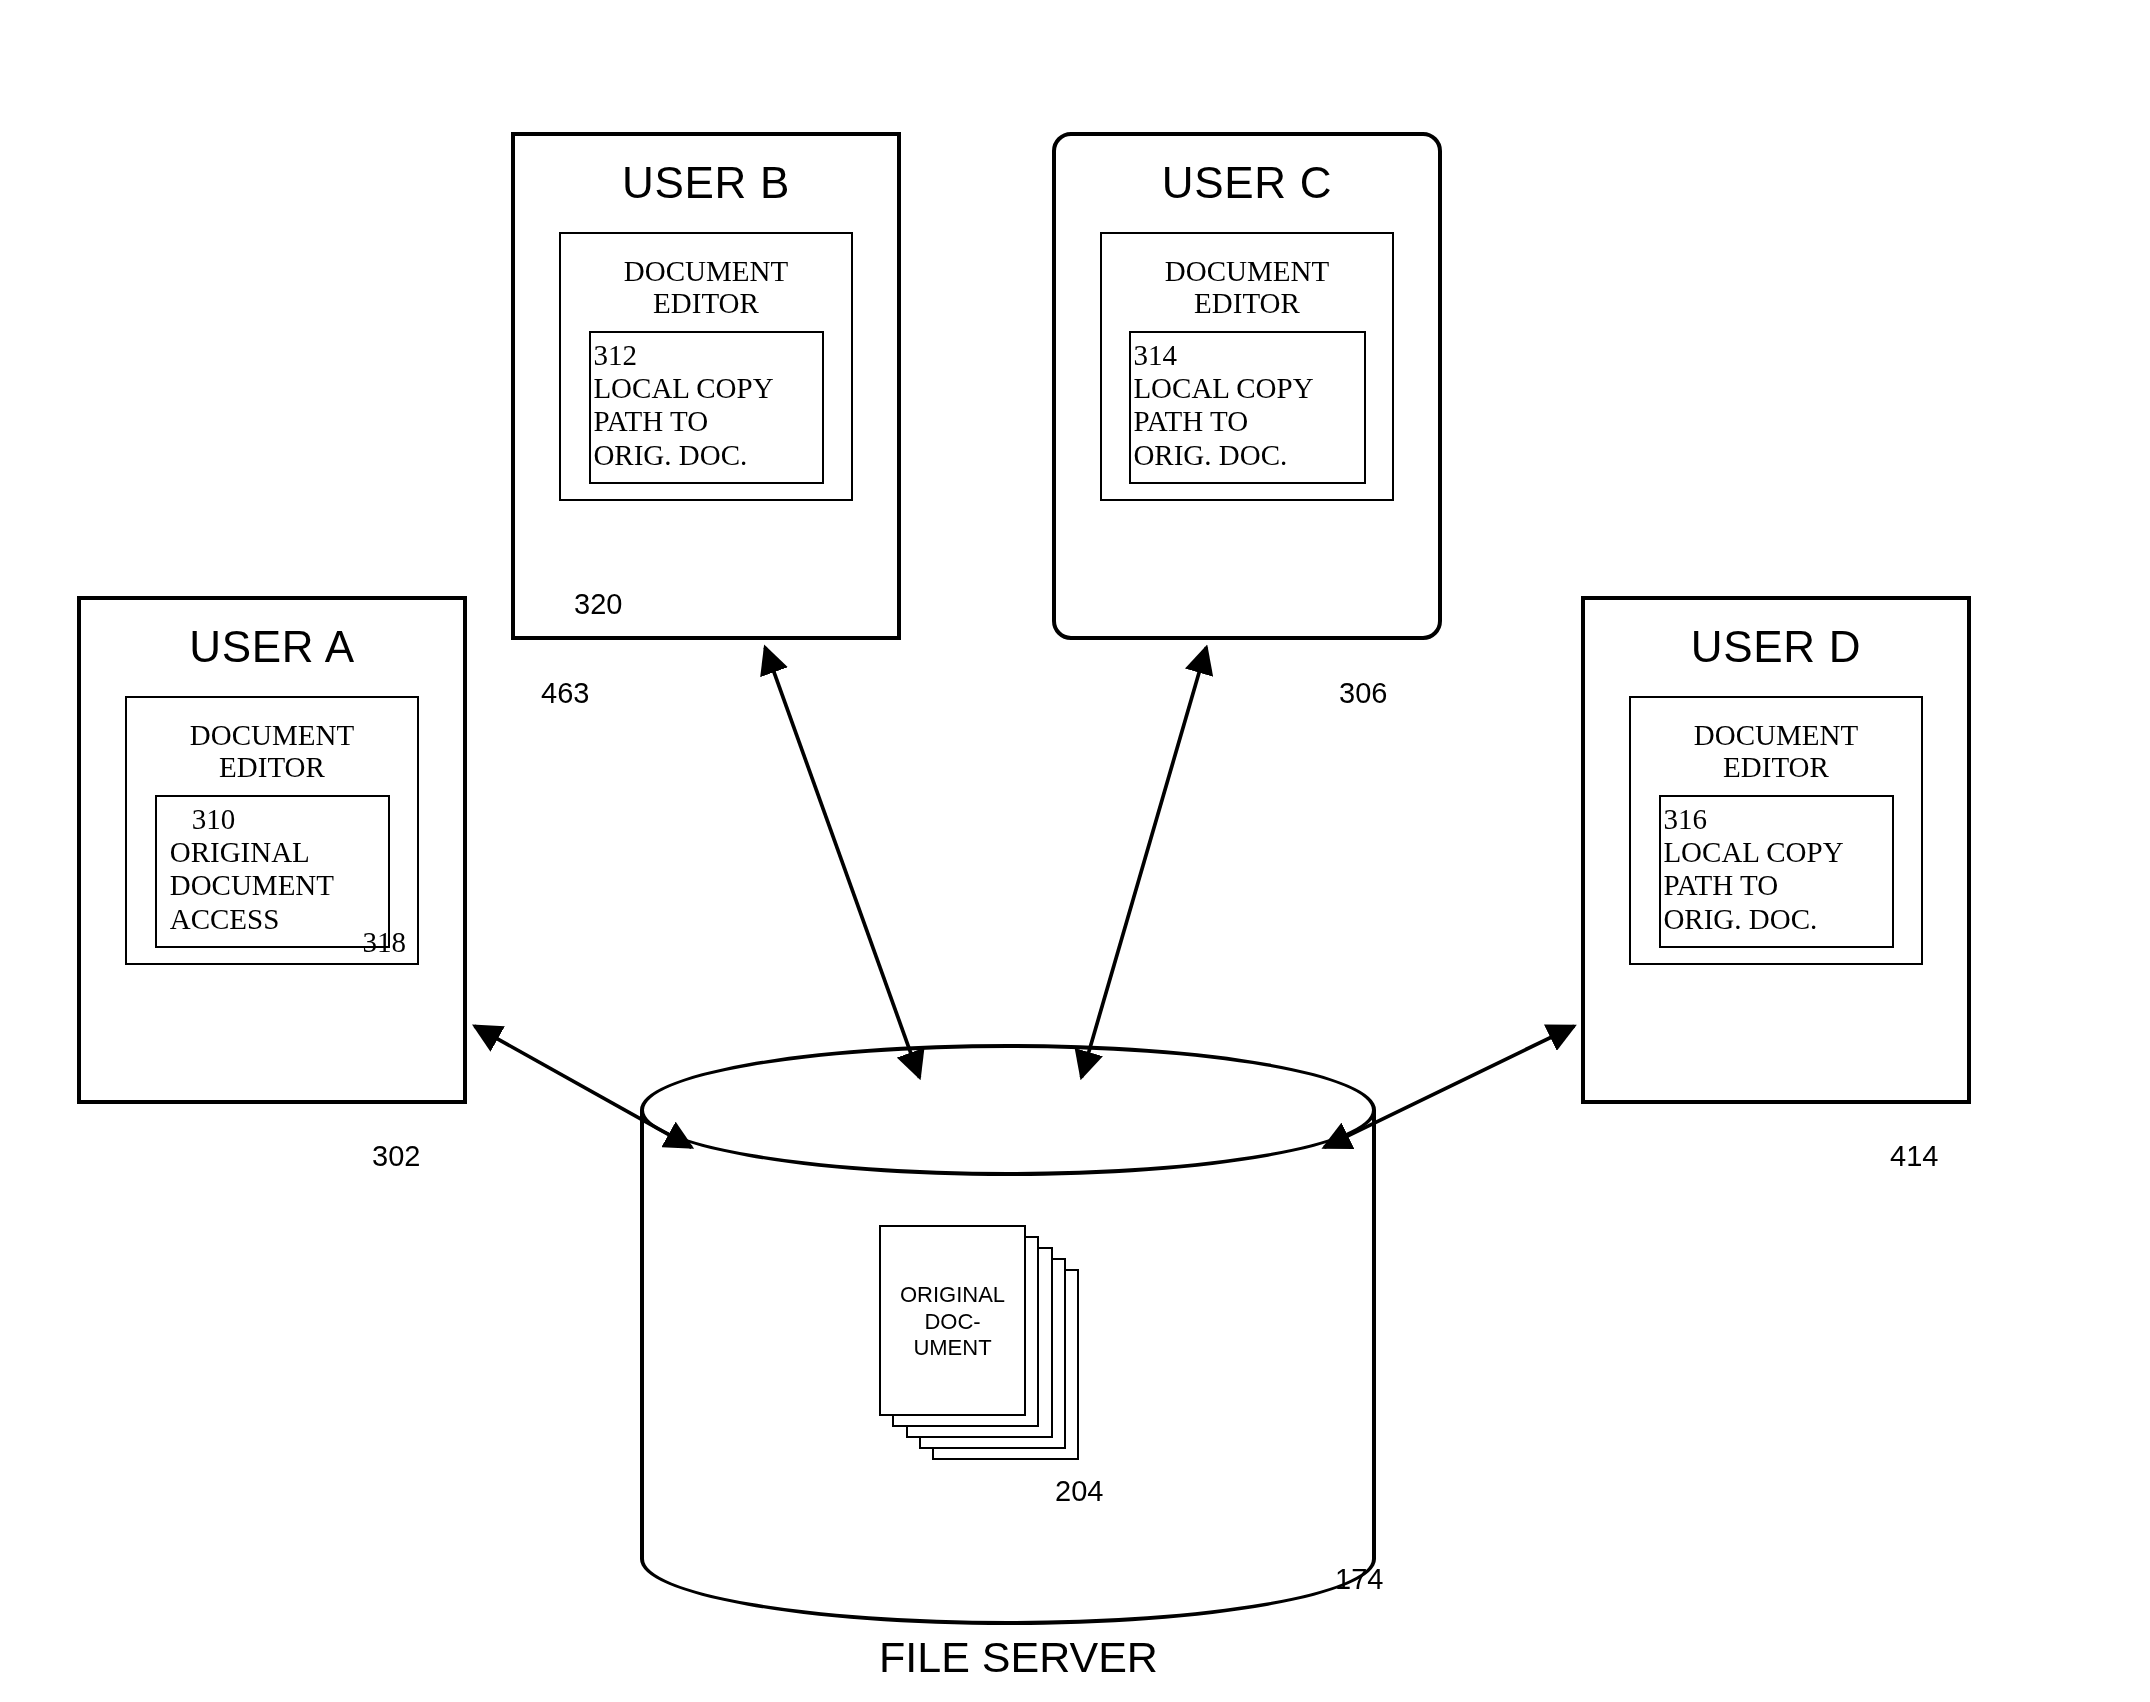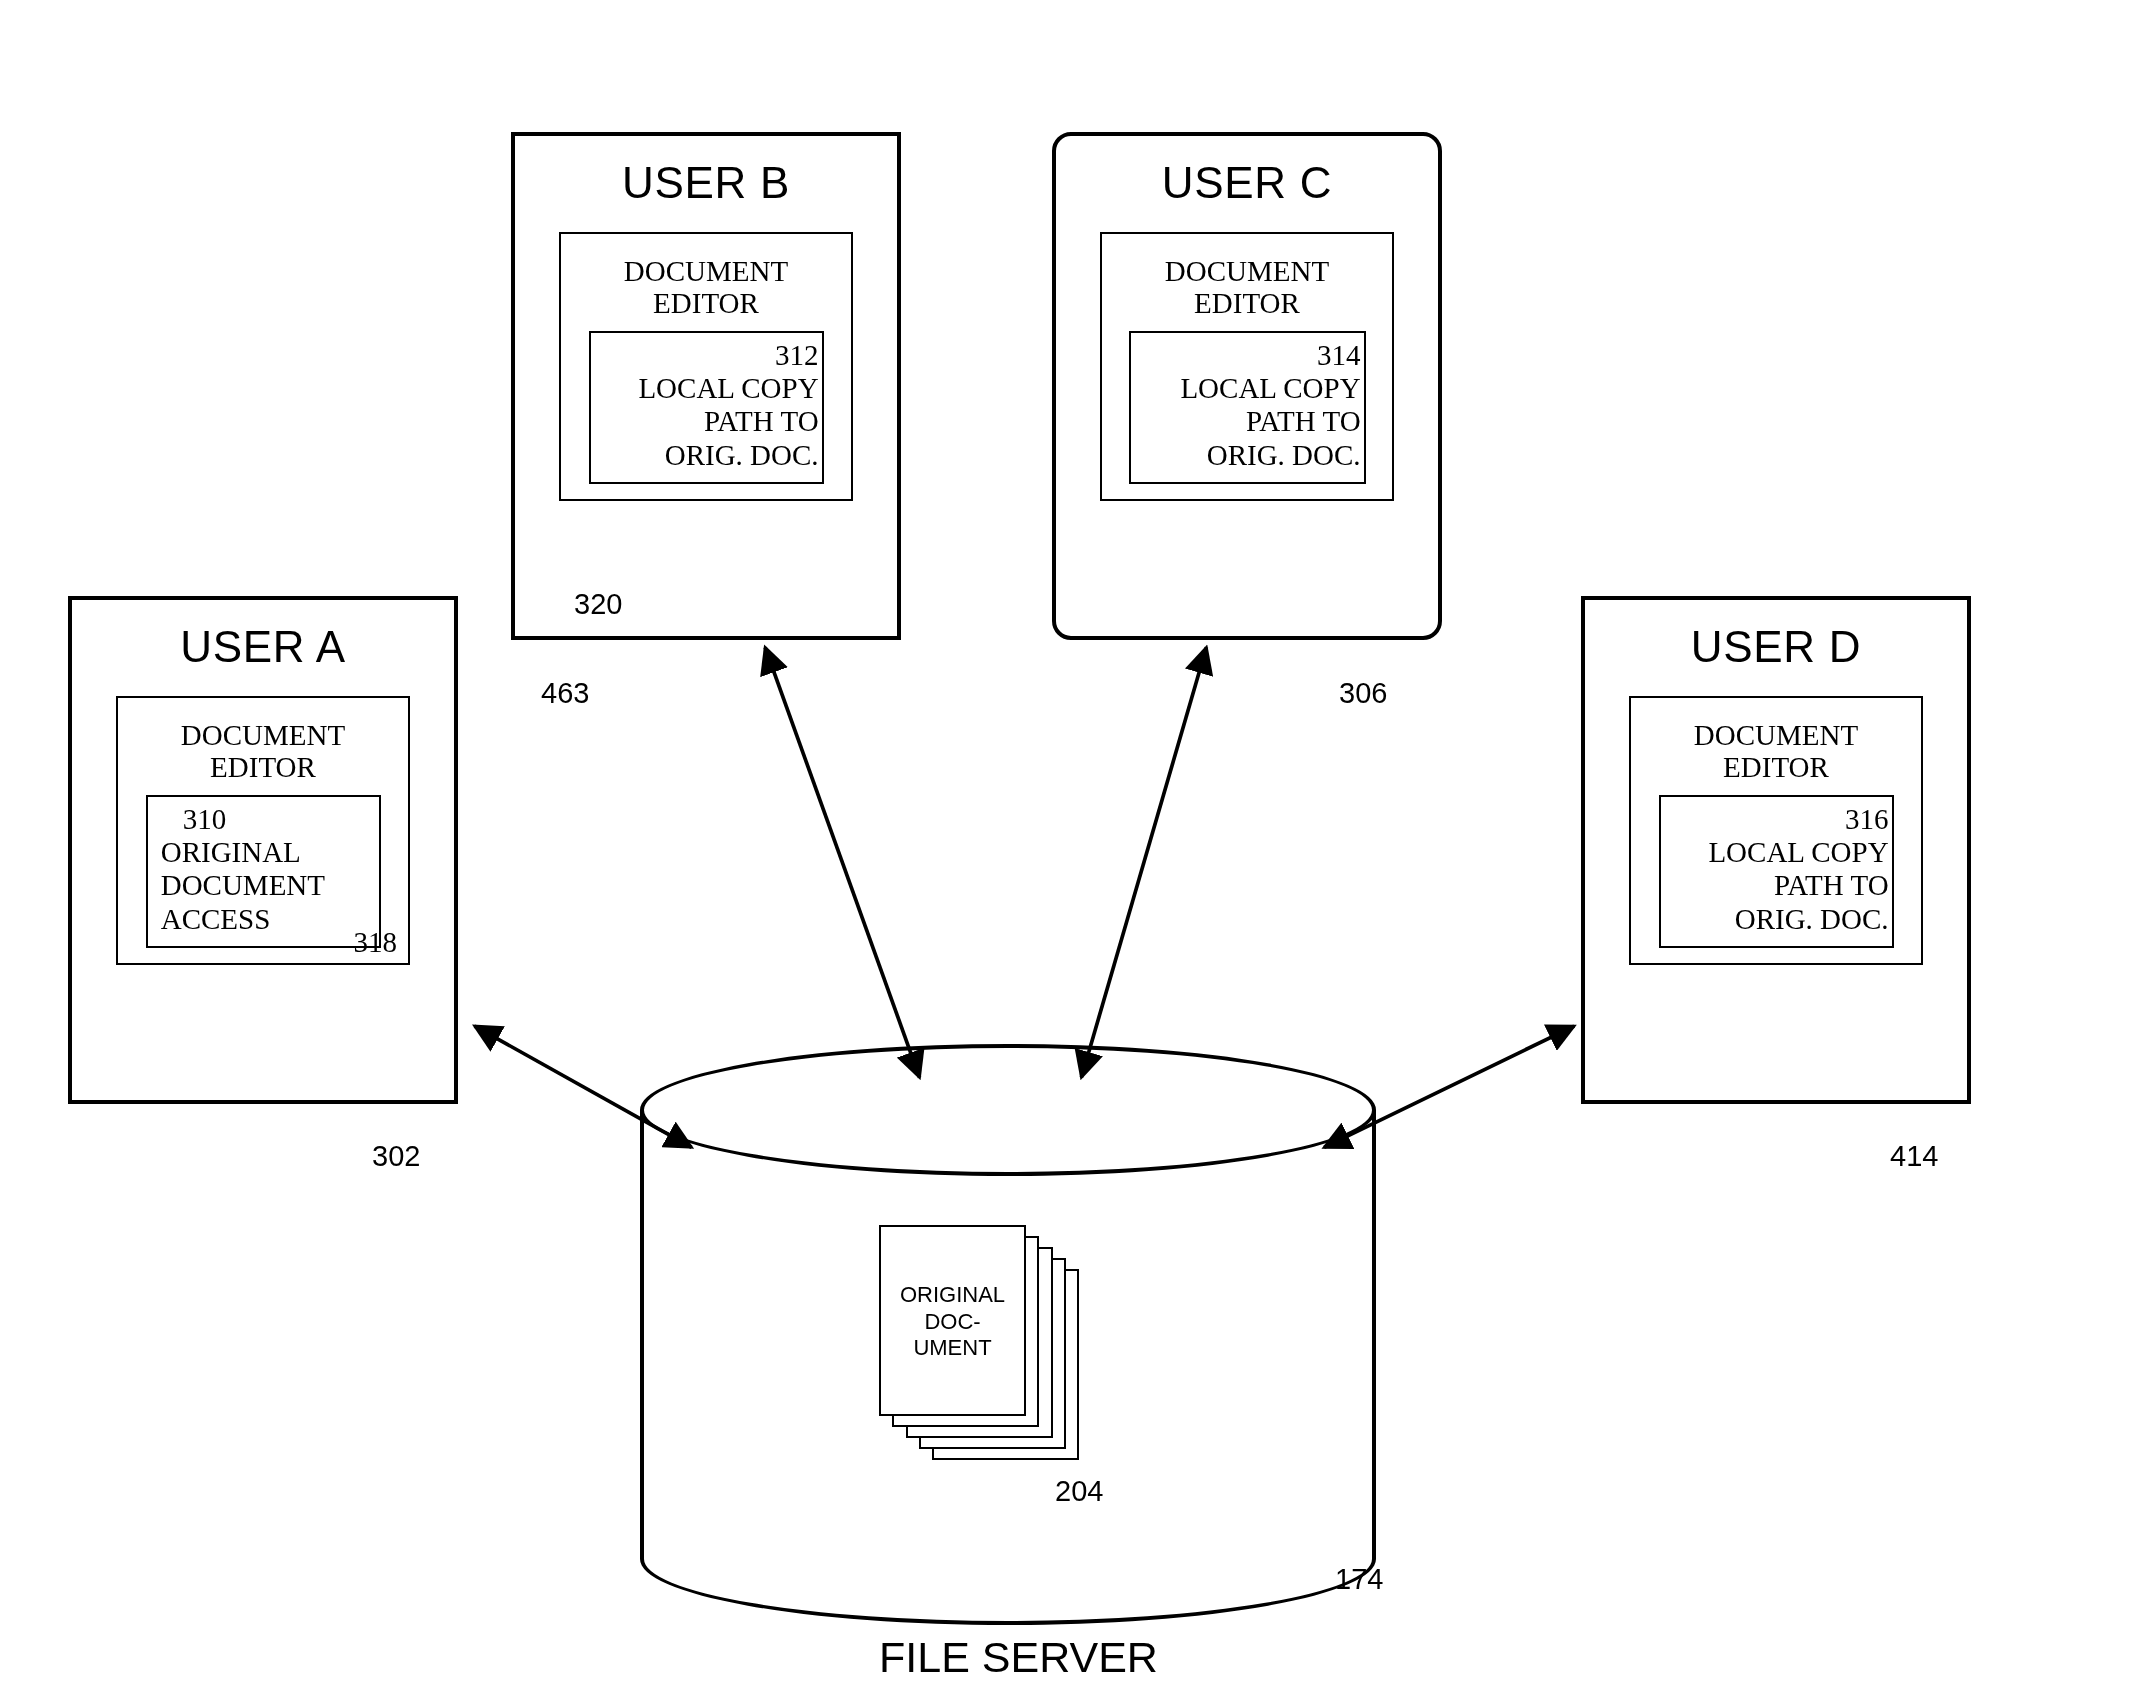--- a/index.html
+++ b/index.html
@@ -35,21 +35,21 @@
     font-size: 29px;
     line-height: 1.1;
   }
   .inner-box {
     border: 2.9px solid #000;
     margin: 11px auto 14.7px auto;
     box-sizing: border-box;
     font-size: 29px;
     line-height: 1.15;
     padding: 5.9px 2.9px 10.3px 2.9px;
-    text-align: right;
+    text-align: left;
   }
   .ref-small {
     position: absolute;
     font-size: 29px;
   }
   .cylinder {
     position: absolute;
     left: 640px;
     top: 1044px;
     width: 736px;
@@ -156,21 +156,21 @@
       <div class="inner-box" style="width:237px;">
         <div>314</div>
         <div style="white-space: pre-line;">LOCAL COPY
 PATH TO
 ORIG. DOC.</div>
       </div>
     </div>
   </div>
   <div class="ref-small" style="left:1339px; top:677px;">306</div>
 
-  <div class="user-box" style="left:68px; top:596px; width:390px; height:508px;">
+  <div class="user-box" style="left:77px; top:596px; width:390px; height:508px;">
     <div class="user-title">USER A</div>
     <div class="editor-box" style="width:294px; position:relative;">
       <div class="editor-title" style="white-space: pre-line;">DOCUMENT
 EDITOR</div>
       <div class="inner-box" style="width:235px; text-align:left; padding-left:13.2px;">
         <div style="padding-left:22px;">310</div>
         <div style="white-space: pre-line;">ORIGINAL
 DOCUMENT
 ACCESS</div>
       </div>

